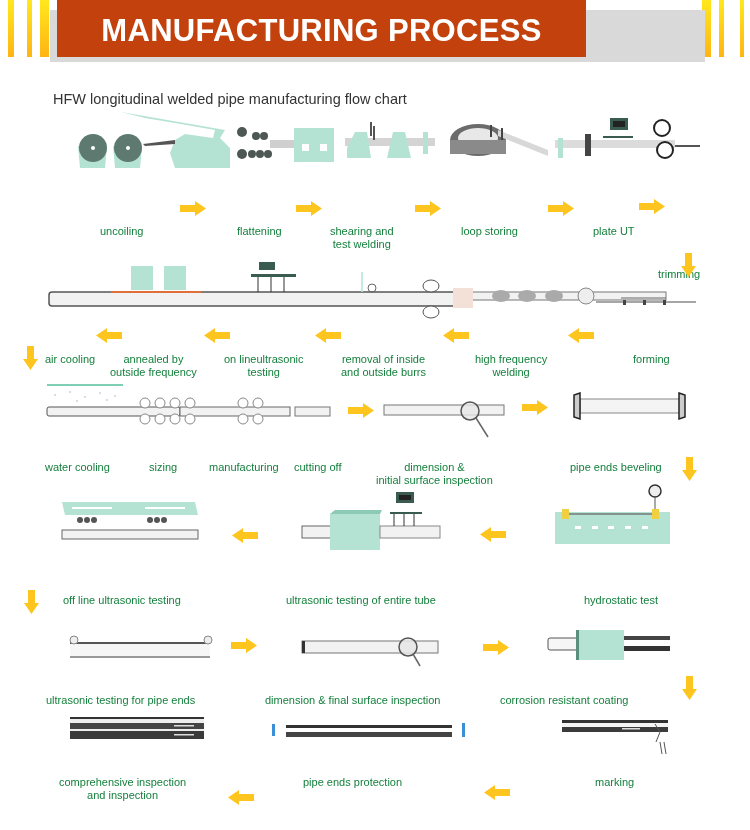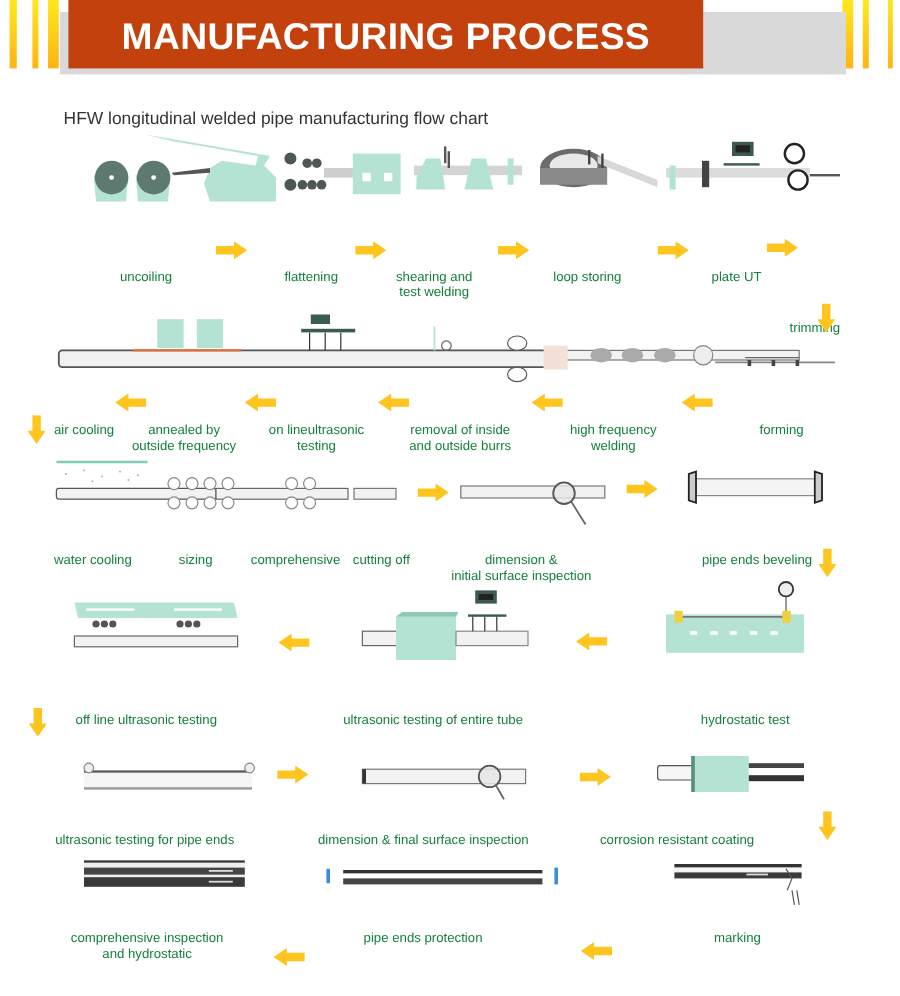--- a/index.html
+++ b/index.html
@@ -273,27 +273,27 @@
 <div class="illus" style="left:572px;top:391px;width:115px;height:30px;">
   <svg viewBox="0 0 115 30">
     <rect x="8" y="8" width="100" height="14" fill="#f4f4f4" stroke="#888"></rect>
     <path d="M8 2 L2 4 L2 26 L8 28 Z" fill="#ccc" stroke="#222" stroke-width="1.5"></path>
     <path d="M107 2 L113 4 L113 26 L107 28 Z" fill="#ccc" stroke="#222" stroke-width="1.5"></path>
   </svg>
 </div>
 
 <div class="lbl" style="left:45px;top:461px;">water cooling</div>
 <div class="lbl" style="left:149px;top:461px;">sizing</div>
-<div class="lbl" style="left:209px;top:461px;">comprehensive</div>
+<div class="lbl" style="left:209px;top:461px;">manufacturing</div>
 <div class="lbl" style="left:294px;top:461px;">cutting off</div>
 <div class="lbl" style="left:376px;top:461px;">
   <div>dimension &amp;</div>
   <div>initial surface inspection</div>
 </div>
-<div class="lbl" style="left:585px;top:461px;">pipe ends beveling</div>
+<div class="lbl" style="left:570px;top:461px;">pipe ends beveling</div>
 <div class="arrow down" style="left:682px;top:457px;">
     <svg viewBox="0 0 15 24">
       <path d="M4 0 H11 V13 H15 L7.5 24 L0 13 H4 Z" fill="#fdc51e"></path>
     </svg>
   </div>
 
 <div class="illus" style="left:60px;top:500px;width:140px;height:42px;">
   <svg viewBox="0 0 140 42">
     <path d="M2 2 L135 2 L138 15 L5 15 Z" fill="#b4e3d4"></path>
     <rect x="12" y="7" width="40" height="2" fill="#fff"></rect>
@@ -432,21 +432,21 @@
     <rect x="2" y="2" width="106" height="3" fill="#333"></rect>
     <rect x="2" y="5" width="106" height="4" fill="#f4f4f4"></rect>
     <rect x="2" y="9" width="106" height="5" fill="#3b3b3b"></rect>
     <rect x="62" y="10" width="18" height="1.5" fill="#ddd"></rect>
     <path d="M95 6 L100 14 L96 24 M100 24 L102 36 M104 24 L106 36" stroke="#555" stroke-width="1" fill="none"></path>
   </svg>
 </div>
 
 <div class="lbl" style="left:59px;top:776px;">
   <div>comprehensive inspection</div>
-  <div>and hydrostatic</div>
+  <div>and inspection</div>
 </div>
 <div class="arrow" style="left:228px;top:790px;">
     <svg viewBox="0 0 26 15">
       <path d="M26 4 H11 V0 L0 7.5 L11 15 V11 H26 Z" fill="#fdc51e"></path>
     </svg>
   </div>
 <div class="lbl" style="left:303px;top:776px;">pipe ends protection</div>
 <div class="arrow" style="left:484px;top:785px;">
     <svg viewBox="0 0 26 15">
       <path d="M26 4 H11 V0 L0 7.5 L11 15 V11 H26 Z" fill="#fdc51e"></path>

